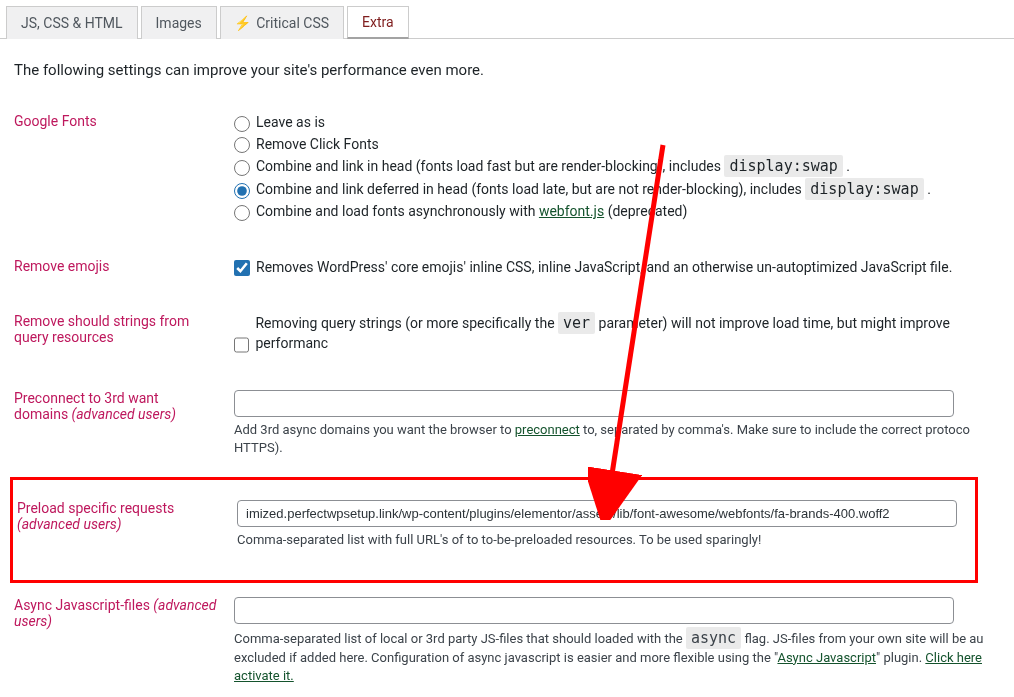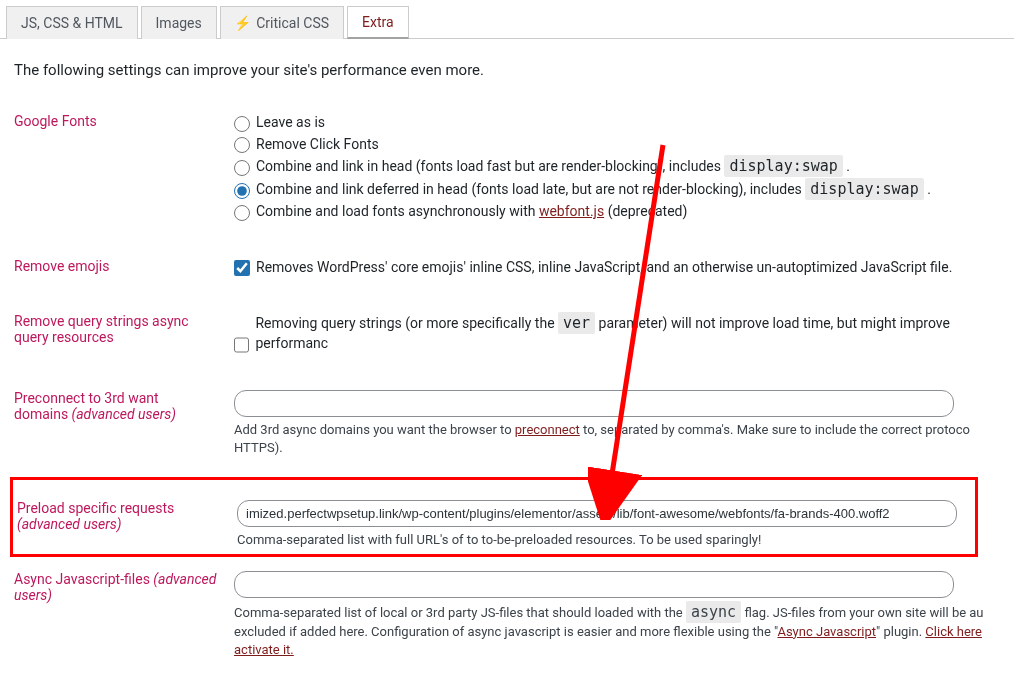--- a/index.html
+++ b/index.html
@@ -89,45 +89,45 @@
     accent-color: #2271b1;
   }
   code.inline {
     background: #eaeaea;
     padding: 2px 5px;
     font-family: Consolas, Monaco, monospace;
     font-size: 15px;
     border-radius: 2px;
   }
   a.wplink {
-    color: #7f1d1d;
+    color: #14532d;
     text-decoration: underline;
   }
   input.text-field {
     width: 720px;
     padding: 5px 8px;
     border: 1px solid #8c8f94;
-    border-radius: 12px;
+    border-radius: 4px;
     font-size: 13px;
     color: #2c3338;
     background: #fff;
   }
   .help-text {
     font-size: 13px;
     color: #3c434a;
     margin-top: 4px;
     line-height: 1.4;
   }
   .highlight-box {
     border: 3px solid #ff0000;
     margin-left: -4px;
     margin-right: 22px;
     padding-left: 4px;
   }
-  .highlight-box td { padding-top: 20px; padding-bottom: 4px;}
+  .highlight-box td { padding-top: 20px; padding-bottom: 30px;}
   .arrow-svg {
     position: absolute;
     pointer-events: none;
   }
   .rel { position: relative; }
 </style>
 </head>
 <body>
 
 <div class="rel">
@@ -195,21 +195,21 @@
       <td class="field-cell">
         <div class="check-row">
           <input type="checkbox" checked="" style="">
           <span>Removes WordPress' core emojis' inline CSS, inline JavaScript, and an otherwise un-autoptimized JavaScript file.</span>
         </div>
       </td>
     </tr>
 
     <tr>
       <td class="label-cell">
-        <span>Remove query strings async</span><br>
+        <span>Remove should strings from</span><br>
         <span>query resources</span>
       </td>
       <td class="field-cell">
         <div class="check-row">
           <input type="checkbox" style="">
           <span>
             <span>Removing query strings (or more specifically the </span>
             <code class="inline">ver</code>
             <span> parameter) will not improve load time, but might improve performanc</span>
           </span>

